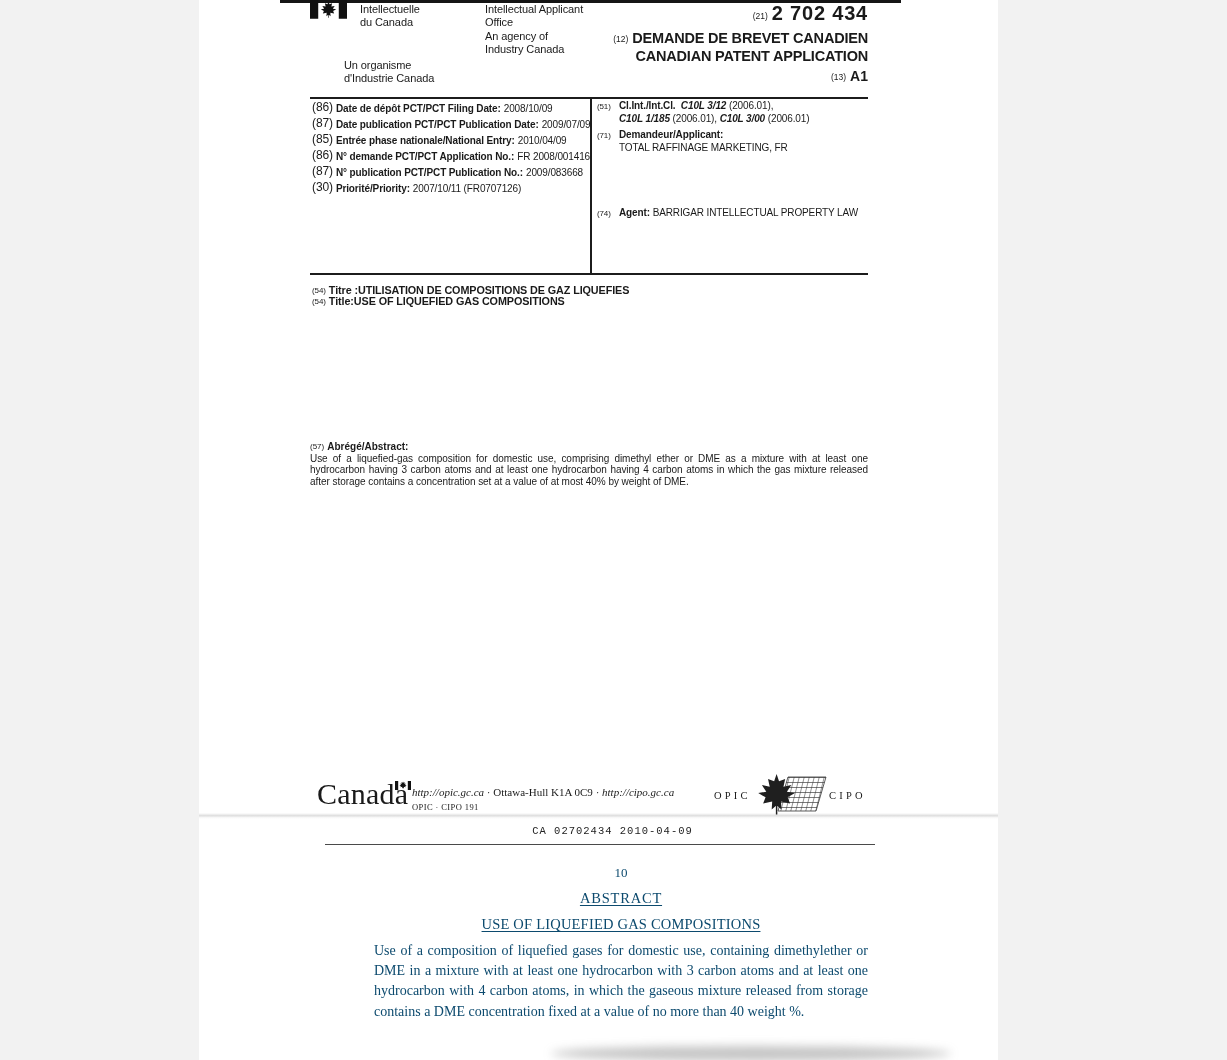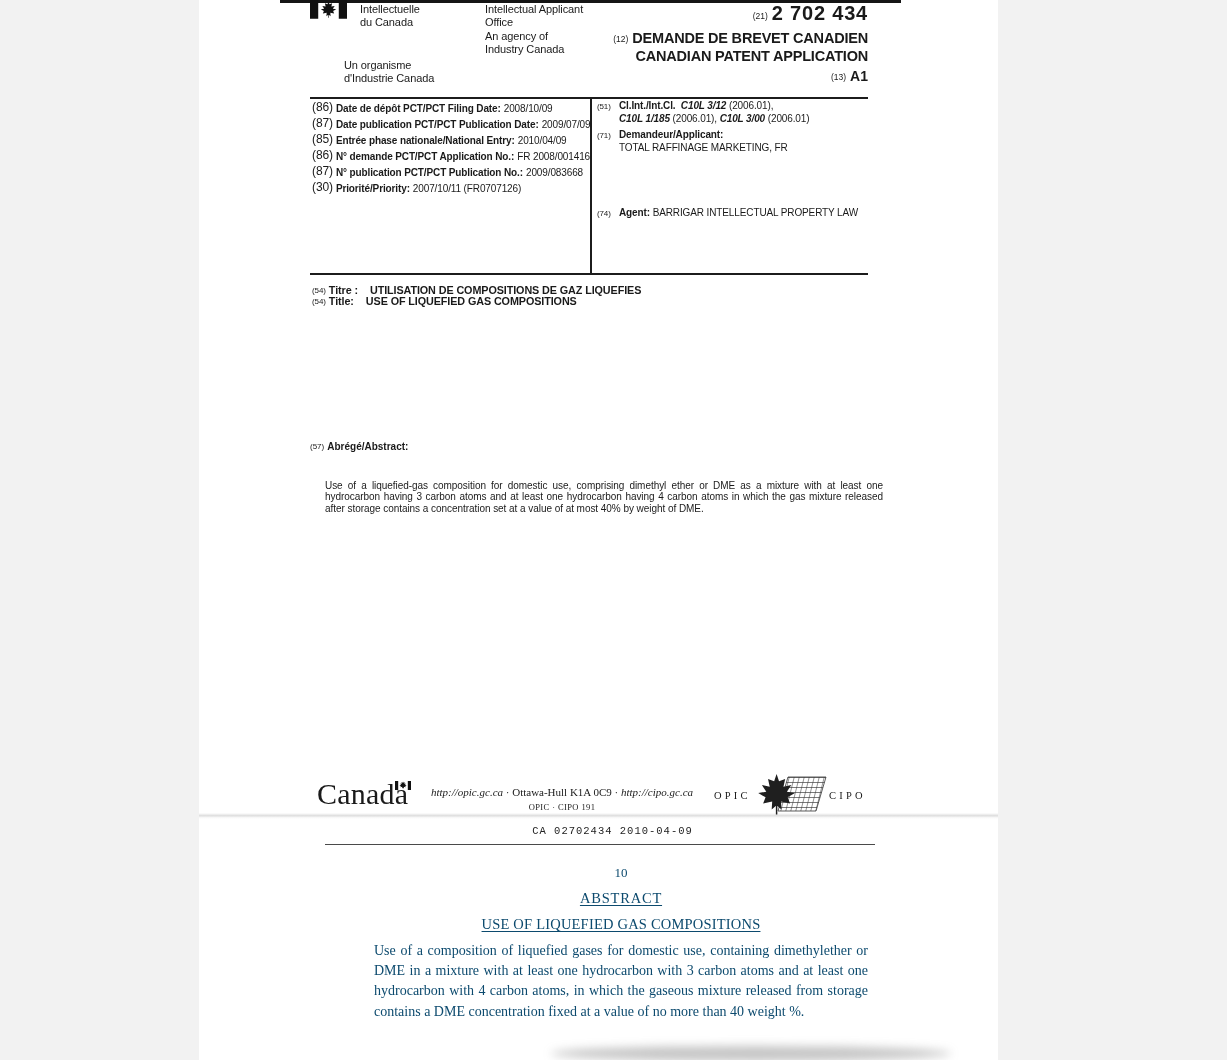--- a/index.html
+++ b/index.html
@@ -48,30 +48,30 @@
             padding-left:22px; letter-spacing:-0.12px; }
   .rgroup .fcode { position:absolute; left:0; top:1px; font-size:8px; }
   .rgroup b { font-weight:700; }
   .bi { font-weight:700; font-style:italic; }
   .g51 { top:100px; } .g71 { top:129px; } .g72 { top:157px; } .g74 { top:207px; }
 
   
   .title-line { left:113px; font-size:10.8px; font-weight:600; white-space:nowrap; letter-spacing:-0.1px; }
   .t-fr { top:284px; } .t-en { top:295px; }
   .title-line .fcode { font-size:8px; font-weight:400; position:relative; top:-1px; margin-right:3px; }
-  .title-line .tval { margin-left:12px;text-align:right; }
+  .title-line .tval { margin-left:0;text-align:right; }
 
   .abs-label { left:111px; top:441px; font-size:10px; font-weight:700; }
   .abs-label .fcode { font-size:8px; font-weight:400; position:relative; top:-1px; margin-right:3px; }
-  .abs-text { left:126px; top:453px; width:558px; font-size:10px; line-height:11.3px;
-              text-align:justify; letter-spacing:-0.05px;margin-top:27px; }
+  .abs-text { left:111px; top:453px; width:558px; font-size:10px; line-height:11.3px;
+              text-align:justify; letter-spacing:-0.05px; }
   .wordmark { left:118px; top:777px; font-family:"Liberation Serif", serif;
               font-size:30px; line-height:34px; letter-spacing:0.2px; }
   .wm-flag { left:196px; top:781px; width:16px; height:9px; }
-  .addr { left:213px; top:786px; width:300px; text-align:center;
+  .addr { left:213px; top:786px; width:300px; text-align:left;
           font-family:"Liberation Serif", serif; font-size:11px; }
   .addr .it { font-style:italic; }
   .addr-l2 { display:block; font-size:8.5px; margin-top:4px; letter-spacing:0.4px; }
   .logo-opic { left:515px; top:790px; font-family:"Liberation Serif", serif;
                font-size:10.5px; letter-spacing:3.2px; }
   .logo-cipo { left:630px; top:790px; font-family:"Liberation Serif", serif;
                font-size:10.5px; letter-spacing:3.2px; }
   .logo-leaf { left:551px; top:772px; width:80px; height:44px; }
 
   .band { left:0; top:813px; width:799px; height:6px;

